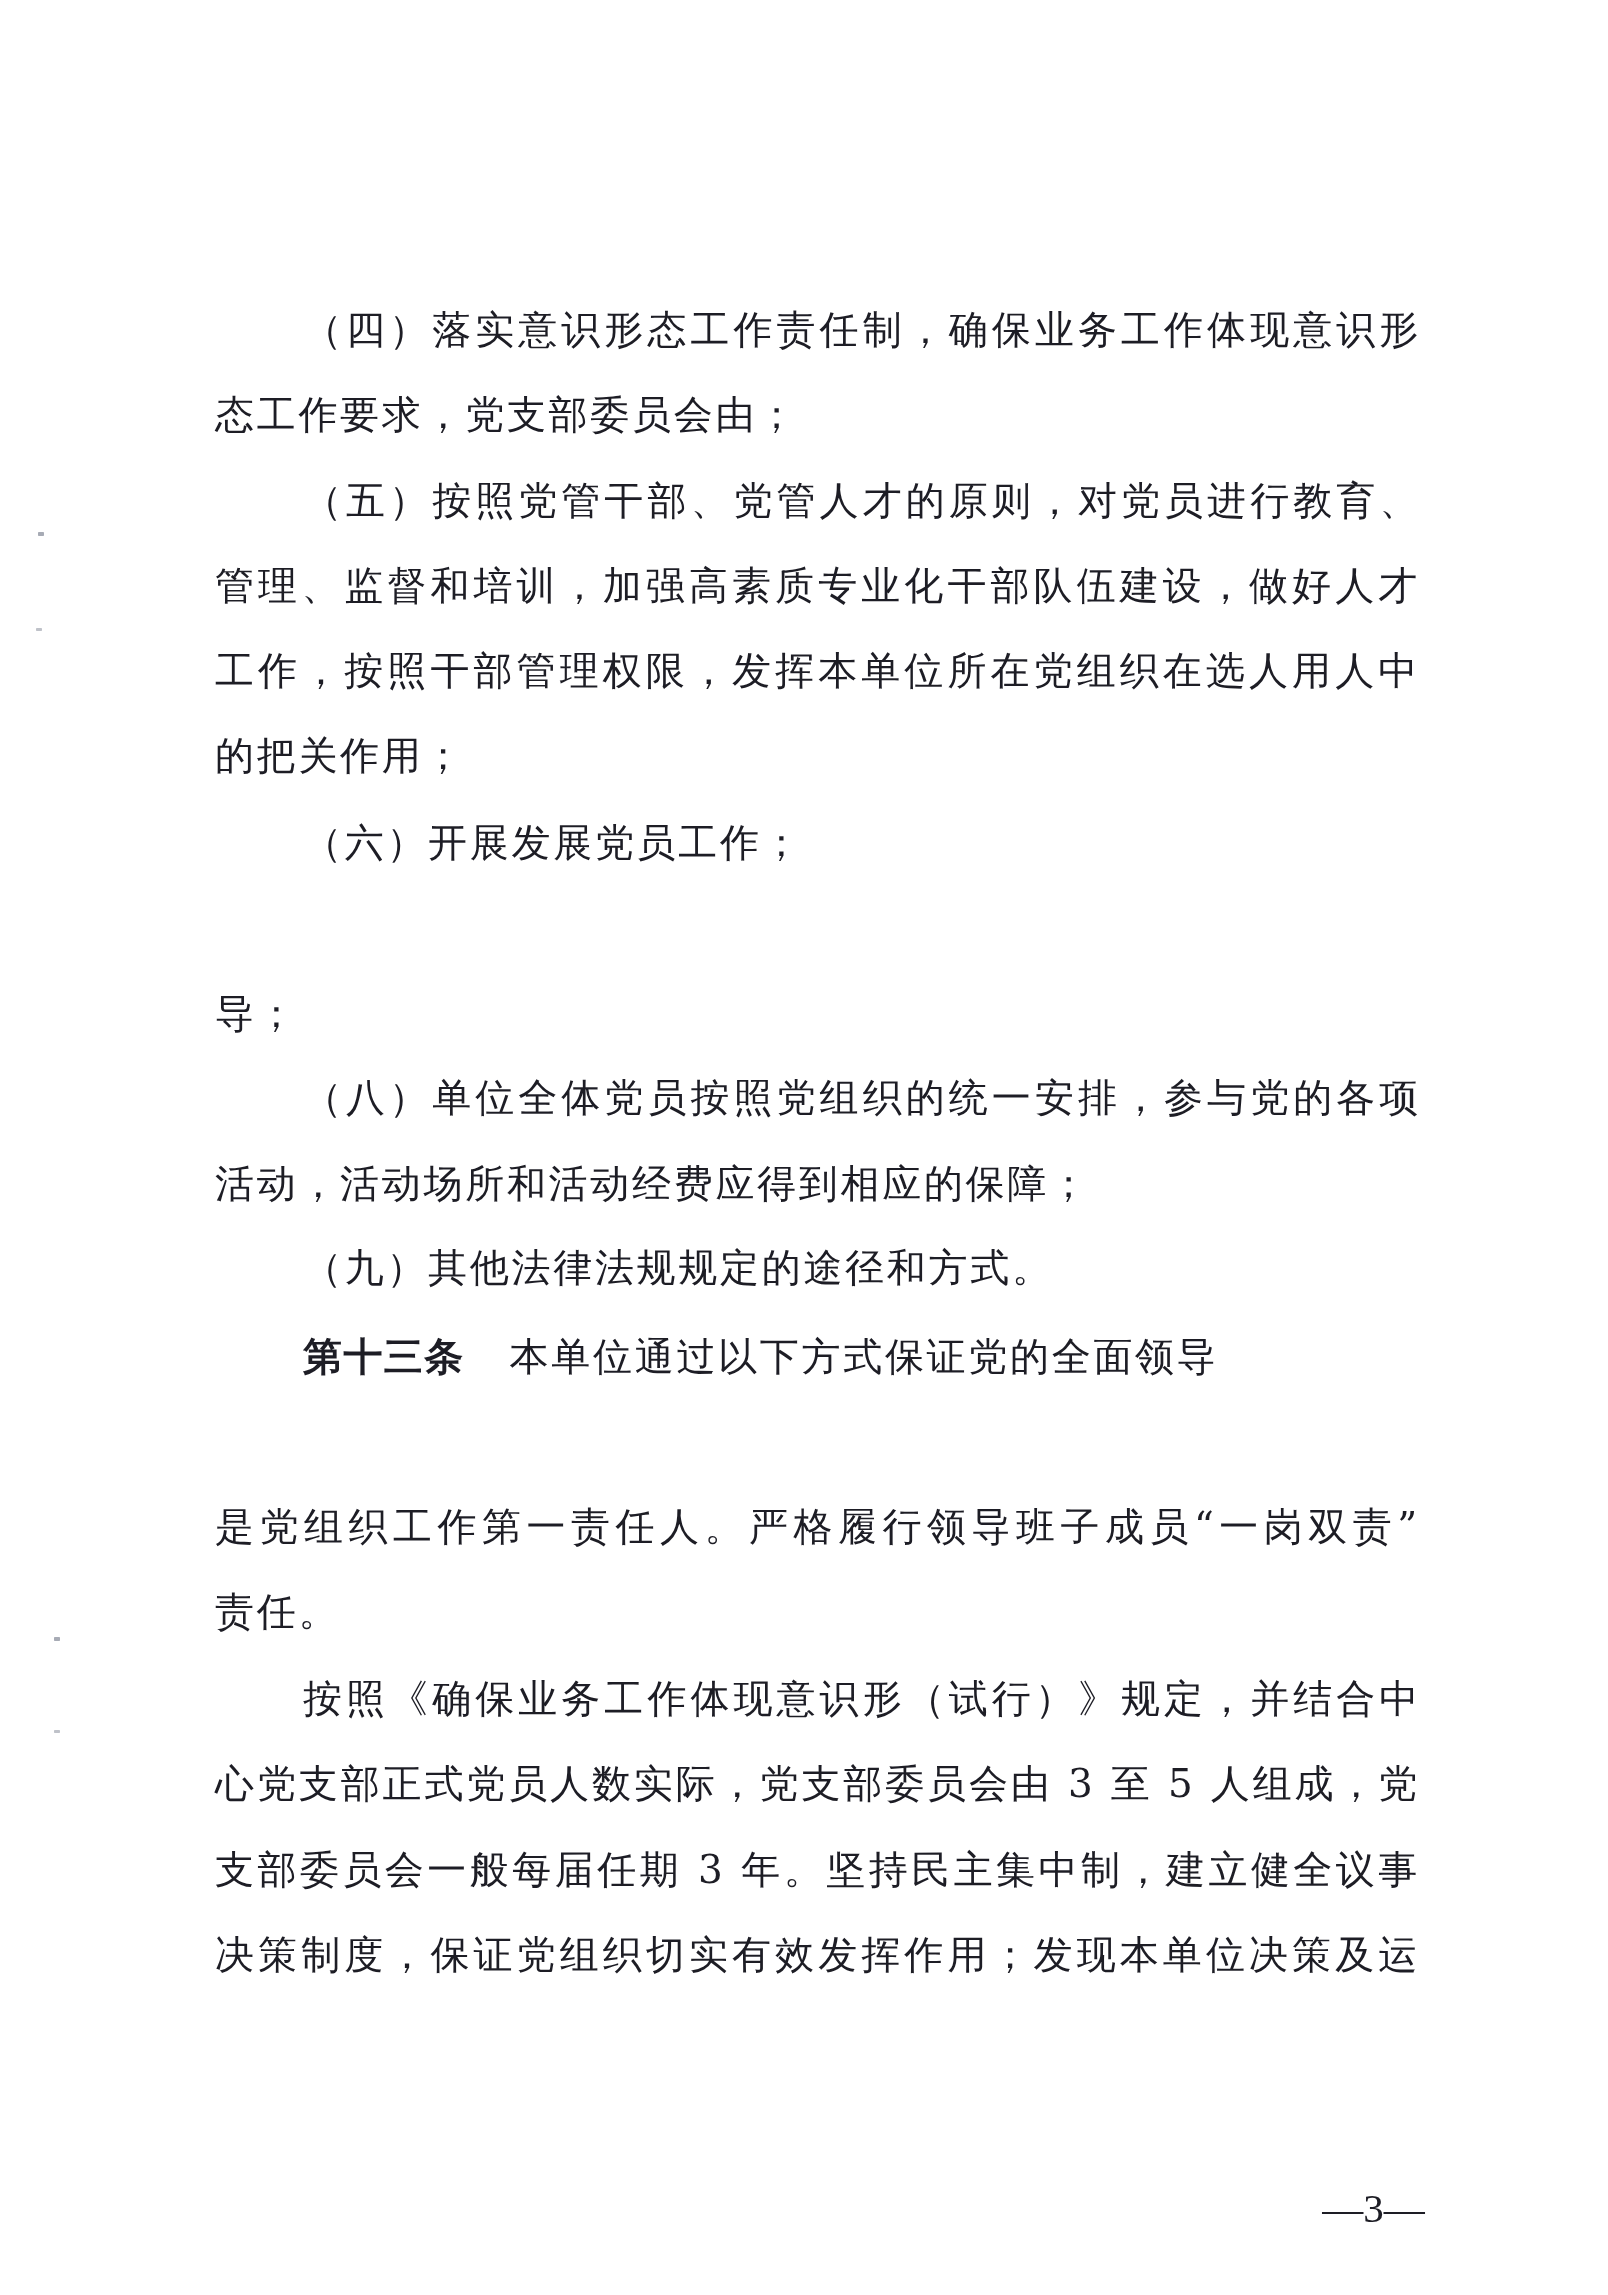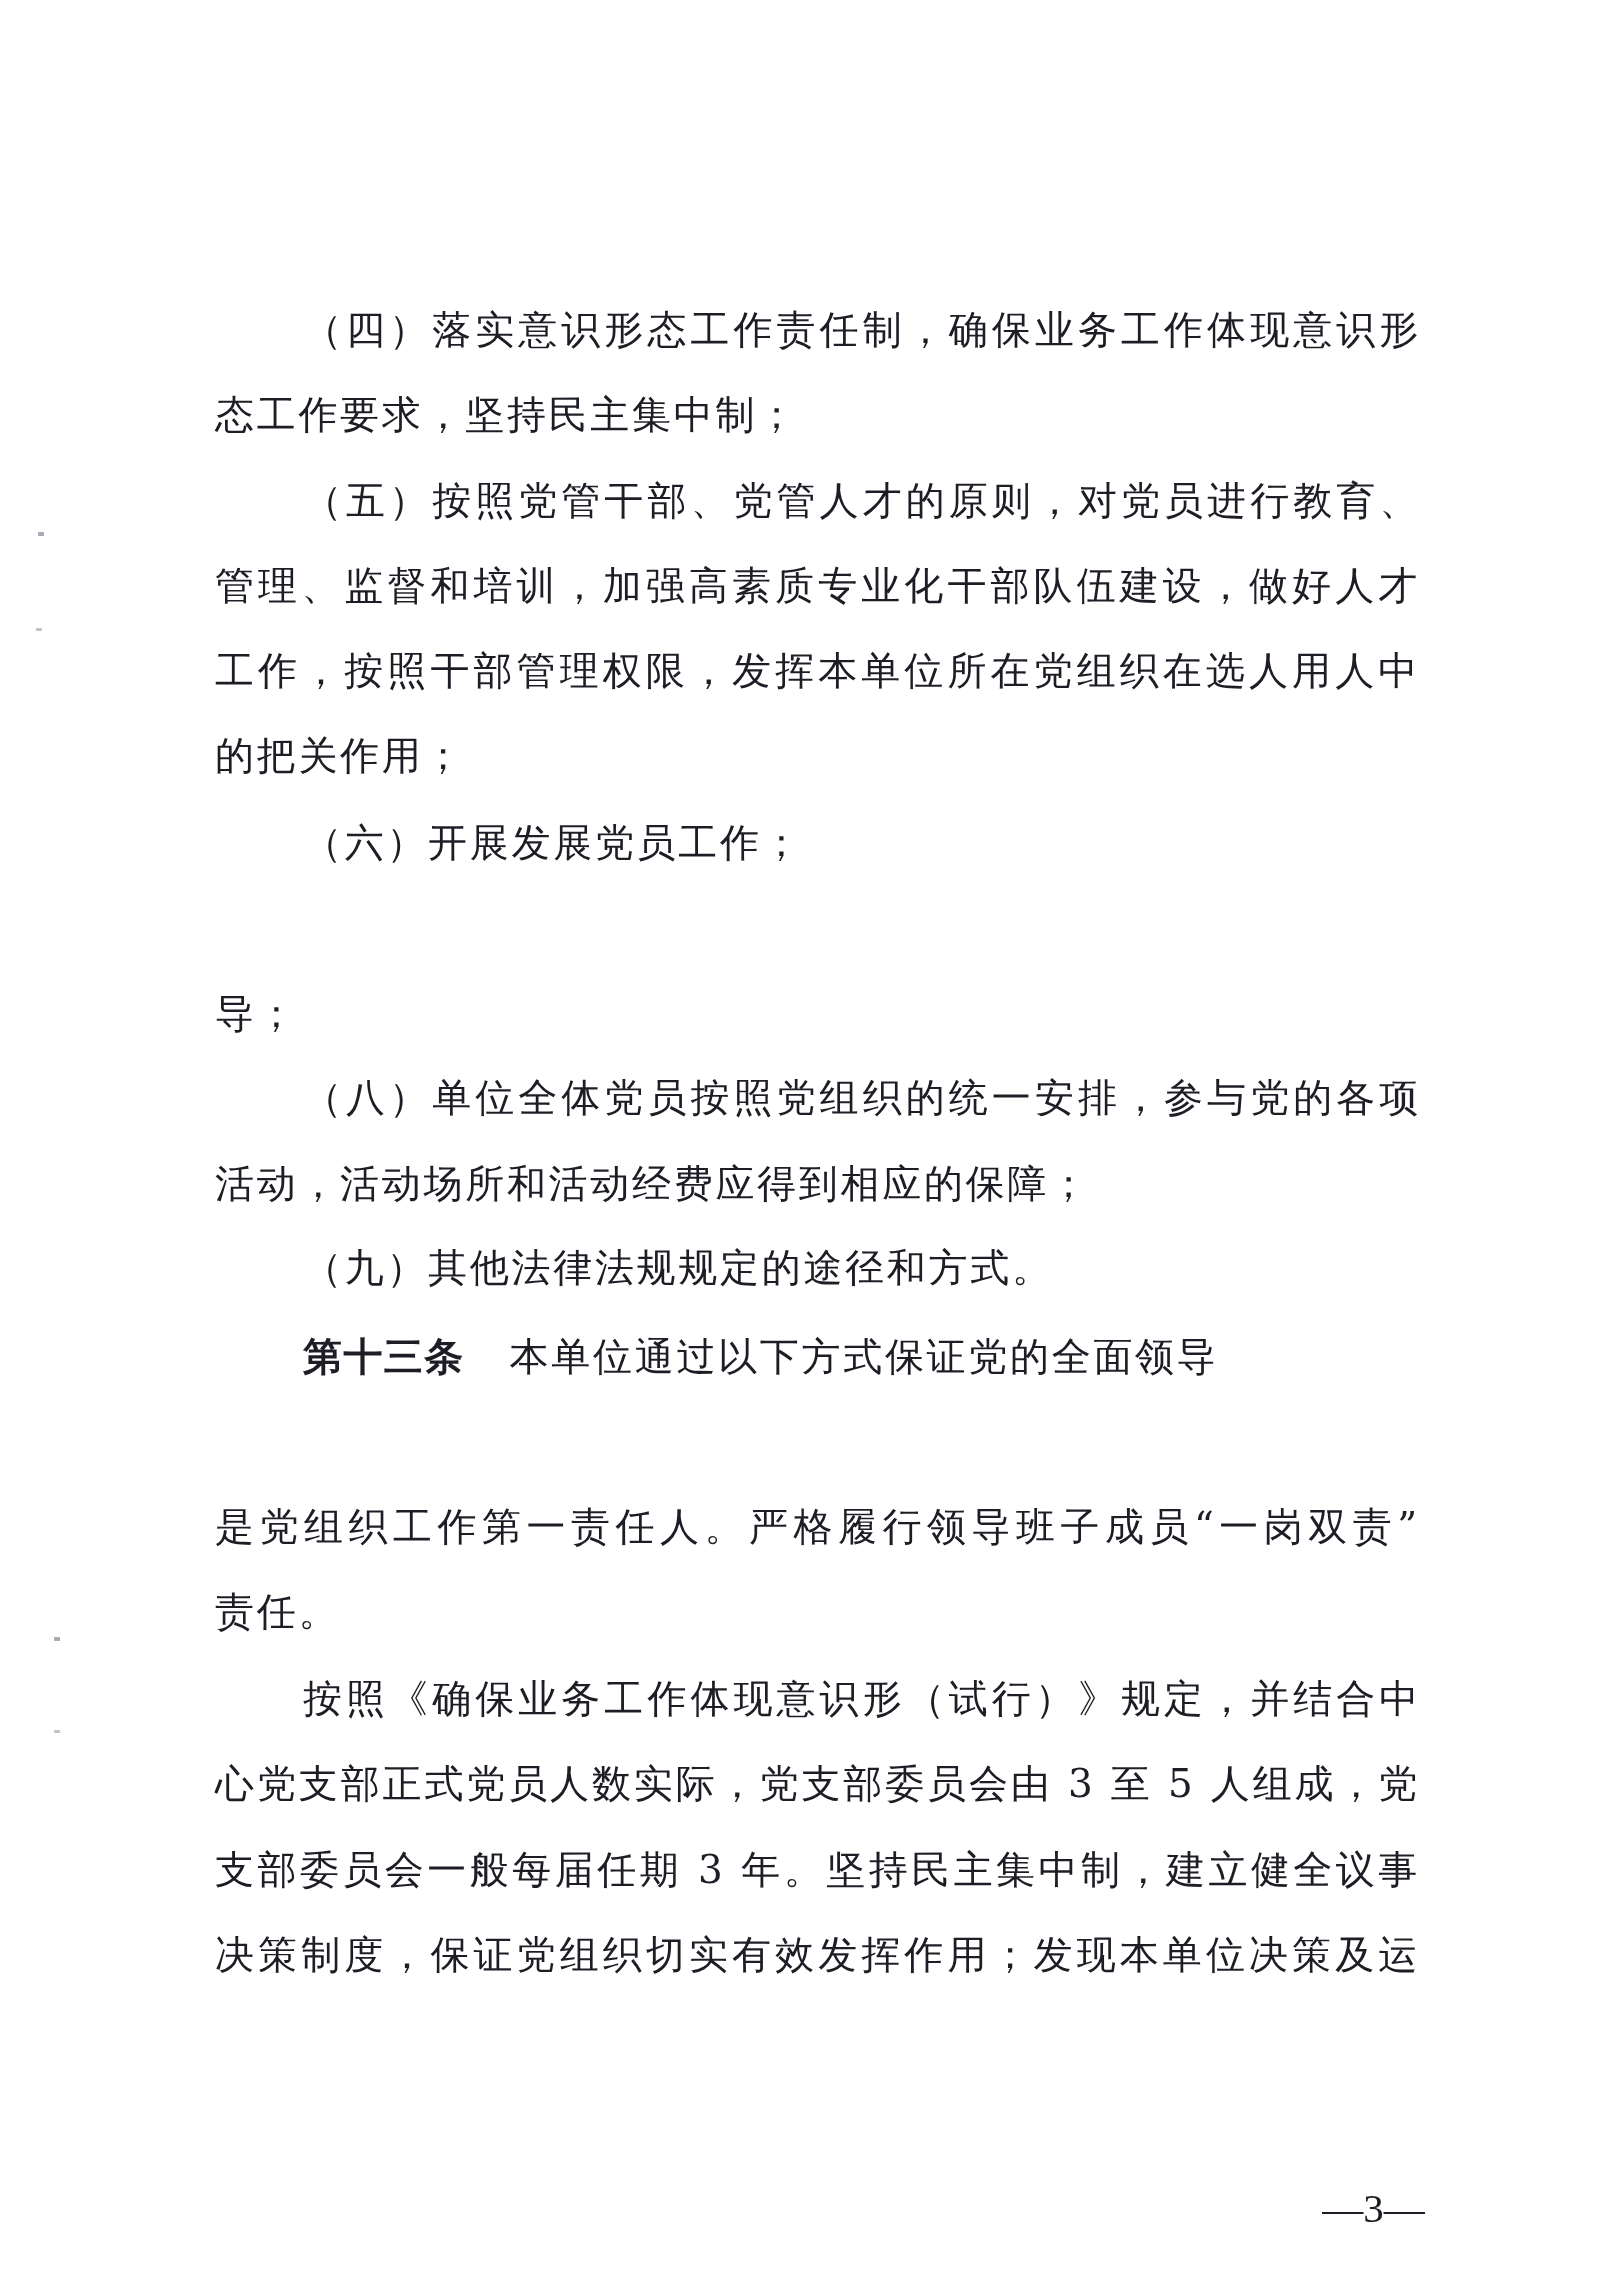--- a/index.html
+++ b/index.html
@@ -84,21 +84,21 @@
 <body>
 
 <div class="page">
 
   <div class="binding-mark" style="left:38px; top:532px;"></div>
   <div class="binding-mark small" style="left:36px; top:628px;"></div>
   <div class="binding-mark" style="left:54px; top:1637px;"></div>
   <div class="binding-mark small" style="left:54px; top:1730px;"></div>
 
   <div class="line indent full" style="top:302px;">（四）落实意识形态工作责任制，确保业务工作体现意识形</div>
-  <div class="line last" style="top:387px;">态工作要求，坚持民主集中制；</div>
+  <div class="line last" style="top:387px;">态工作要求，党支部委员会由；</div>
   <div class="line indent full" style="top:473px;">（五）按照党管干部、党管人才的原则，对党员进行教育、</div>
   <div class="line full" style="top:558px;">管理、监督和培训，加强高素质专业化干部队伍建设，做好人才</div>
   <div class="line last" style="top:728px;">的把关作用；</div>
   <div class="line full" style="top:643px;">工作，按照干部管理权限，发挥本单位所在党组织在选人用人中</div>
   <div class="line indent last" style="top:815px;">（六）开展发展党员工作；</div>
   <div class="line last" style="top:986px;">导；</div>
   <div class="line indent full" style="top:1070px;">（八）单位全体党员按照党组织的统一安排，参与党的各项</div>
   <div class="line last" style="top:1156px;">活动，活动场所和活动经费应得到相应的保障；</div>
   <div class="line indent last" style="top:1240px;">（九）其他法律法规规定的途径和方式。</div>
 

